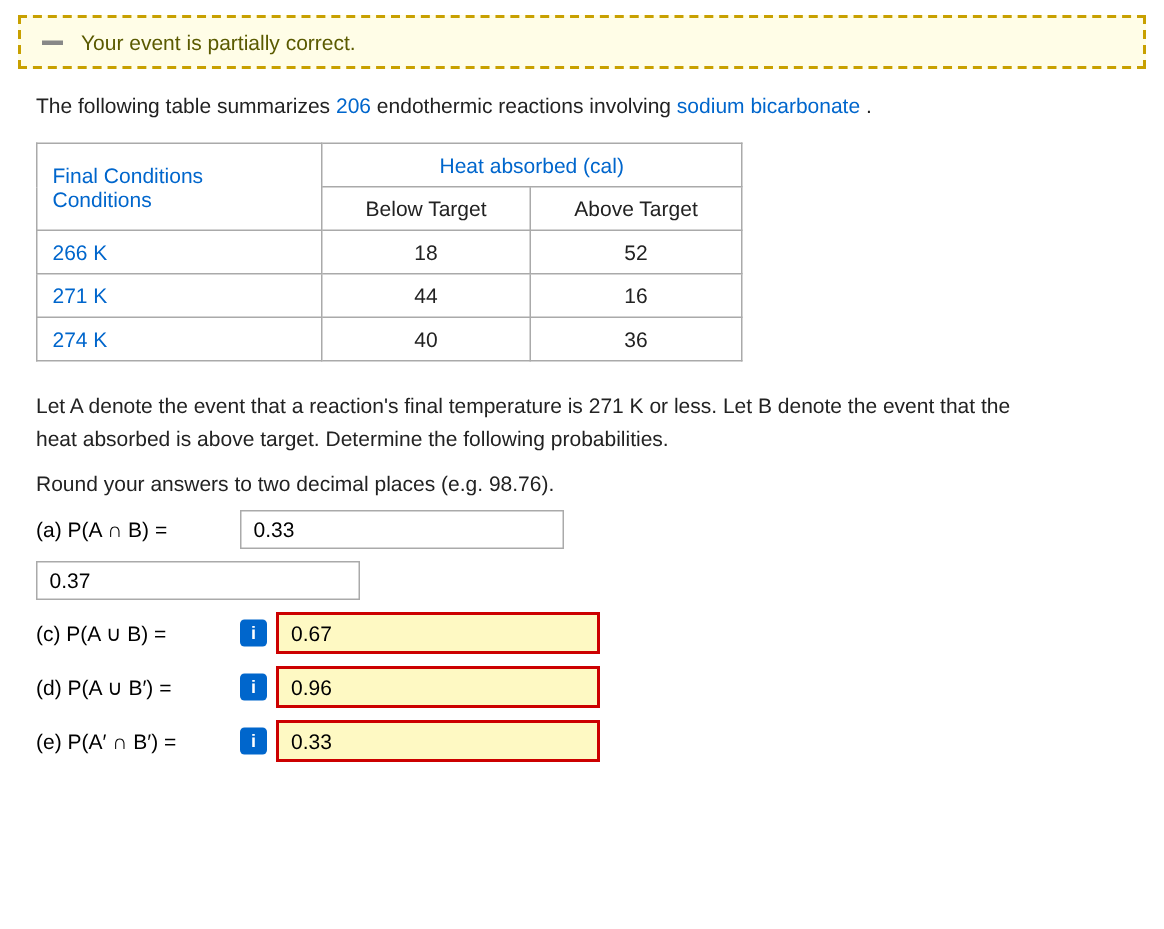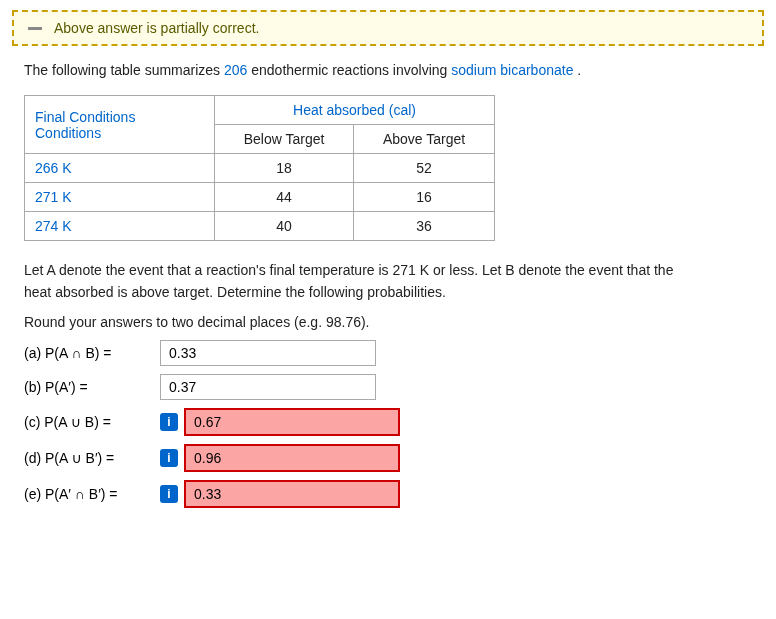--- a/index.html
+++ b/index.html
@@ -109,21 +109,21 @@
       border: 1px solid #aaa;
       padding: 4px 8px;
       width: 216px;
       font-size: 14px;
       outline: none;
       background: #fff;
     }
 
     .answer-input.partial-correct {
       border: 2px solid #c00;
-      background: #fca5a5;
+      background: #fef9c3;
     }
 
     .info-icon {
       display: inline-flex;
       align-items: center;
       justify-content: center;
       width: 18px;
       height: 18px;
       background: #0066cc;
       color: #fff;
@@ -132,21 +132,21 @@
       font-weight: bold;
       cursor: pointer;
       flex-shrink: 0;
     }
   </style>
 </head>
 <body>
 
 <div class="partial-correct-banner">
   <span class="minus-icon"></span>
-  <span>Above answer is partially correct.</span>
+  <span>Your event is partially correct.</span>
 </div>
 
 <div class="content">
 
   <p class="intro-text">
     <span>The following table summarizes</span>
     <span class="highlight-blue"> 206 </span>
     <span> endothermic reactions involving </span>
     <span class="highlight-blue">sodium bicarbonate</span>
     <span>.</span>
@@ -188,21 +188,20 @@
   </p>
 
   <p class="round-note">Round your answers to two decimal places (e.g. 98.76).</p>
 
   <div id="answers-container">
       <div class="answer-row">
         <span class="answer-label">(a) P(A ∩ B) =</span>
         <input type="text" class="answer-input" value="0.33" style="">
       </div>
       <div class="answer-row">
-        <span class="answer-label">(b) P(A′) =</span>
         <input type="text" class="answer-input" value="0.37" style="">
       </div>
       <div class="answer-row">
         <span class="answer-label">(c) P(A ∪ B) =</span>
         <span class="info-icon">i</span>
         <input type="text" class="answer-input partial-correct" value="0.67" style="">
       </div>
       <div class="answer-row">
         <span class="answer-label">(d) P(A ∪ B′) =</span>
         <span class="info-icon">i</span>

